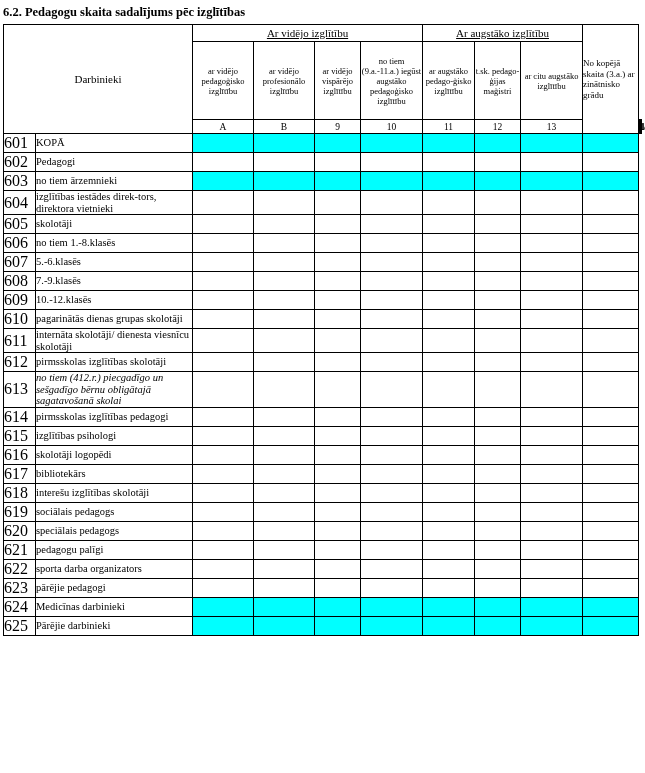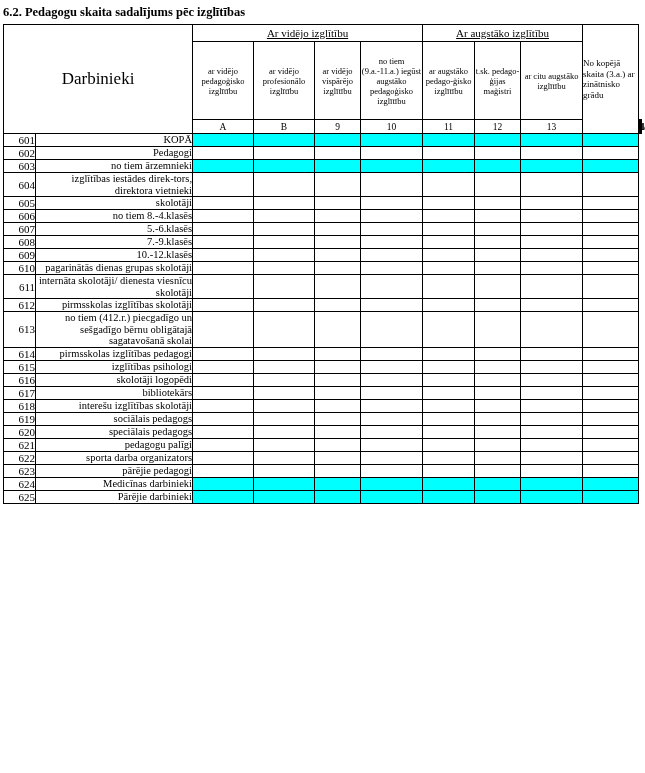--- a/index.html
+++ b/index.html
@@ -47,56 +47,55 @@
     text-decoration: underline;
   }
   .hdr-sub {
     text-align: center;
     font-size: 8.5px;
     line-height: 10px;
     padding: 2px 1px;
   }
   .hdr-worker {
     text-align: center;
-    font-size: 17px;
+    font-size: 11px;
   }
   .hdr-right {
     text-align: left;
     font-size: 9px;
     line-height: 10.5px;
     padding: 2px 2px;
   }
   .colnum {
     text-align: center;
     font-size: 9.5px;
     height: 13px;
   }
   .rowcode {
-    text-align: right;
-    font-size: 11px;
+    text-align: left;
+    font-size: 16px;
     width: 32px;
   }
   .rowlabel {
     font-size: 10.5px;
     line-height: 11.5px;
     padding: 1px 2px 1px 2px;
-    text-align: right;
   }
   .cell {
     height: 100%;
   }
   .filled {
     background: #00ffff;
   }
   .ind0 { padding-left: 3px; }
   .ind1 { padding-left: 16px; margin-left: 8px; }
   .ind2 { padding-left: 26px; margin-left: 48px; }
   .ind3 { padding-left: 36px; margin-left: 48px; }
   .ind4 { padding-left: 48px; }
-  .italic { }
+  .italic { font-style: italic; }
 </style>
 </head>
 <body>
 
 <div id="page">
 
   <div id="title">6.2. Pedagogu skaita sadalījums pēc izglītības</div>
 
   <table class="grid">
     <colgroup>
@@ -197,21 +196,21 @@
           <td class="cell">&nbsp;</td>
           <td class="cell">&nbsp;</td>
           <td class="cell">&nbsp;</td>
           <td class="cell">&nbsp;</td>
           <td class="cell">&nbsp;</td>
           <td class="cell">&nbsp;</td>
           <td class="cell">&nbsp;</td>
         </tr>
         <tr>
           <td class="rowcode">606</td>
-          <td class="rowlabel ind2">no tiem 8.-4.klasēs</td>
+          <td class="rowlabel ind2">no tiem 1.-8.klasēs</td>
           <td class="cell">&nbsp;</td>
           <td class="cell">&nbsp;</td>
           <td class="cell">&nbsp;</td>
           <td class="cell">&nbsp;</td>
           <td class="cell">&nbsp;</td>
           <td class="cell">&nbsp;</td>
           <td class="cell">&nbsp;</td>
           <td class="cell">&nbsp;</td>
         </tr>
         <tr>

